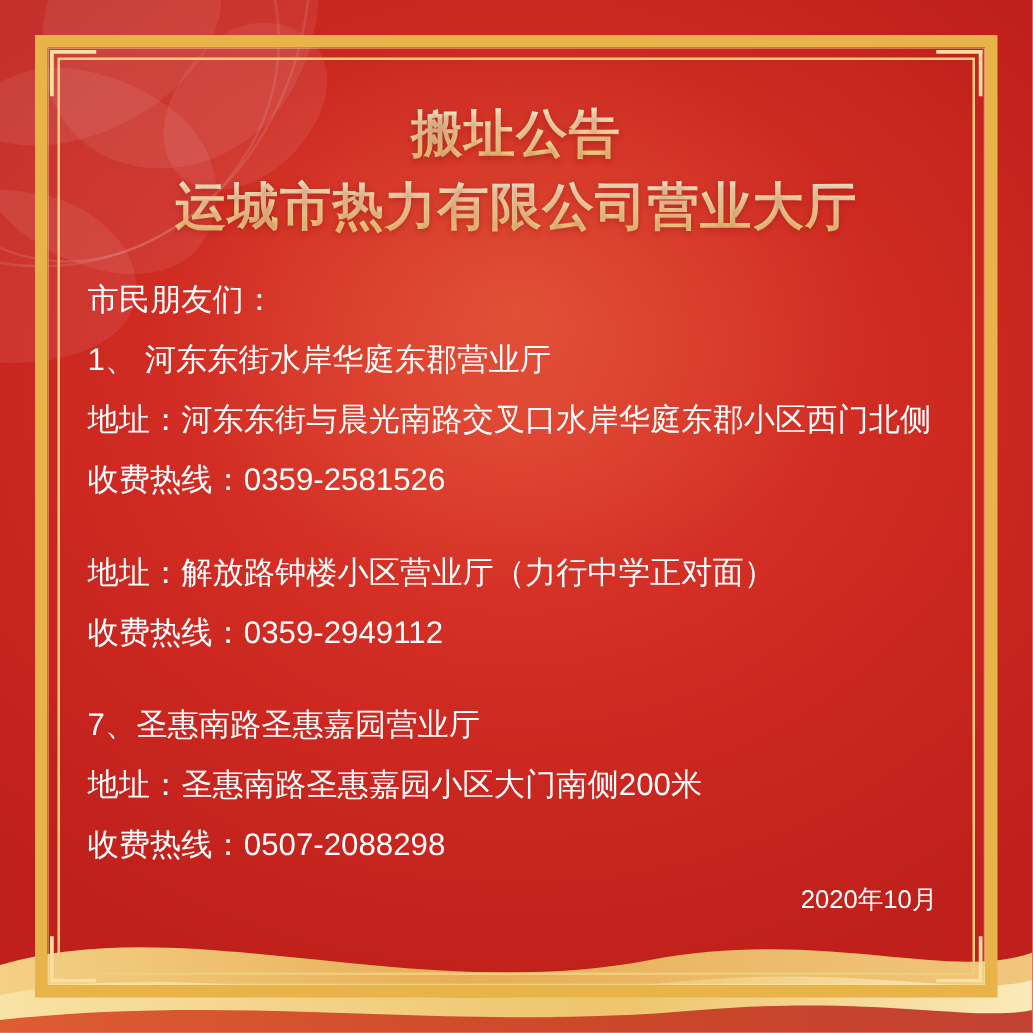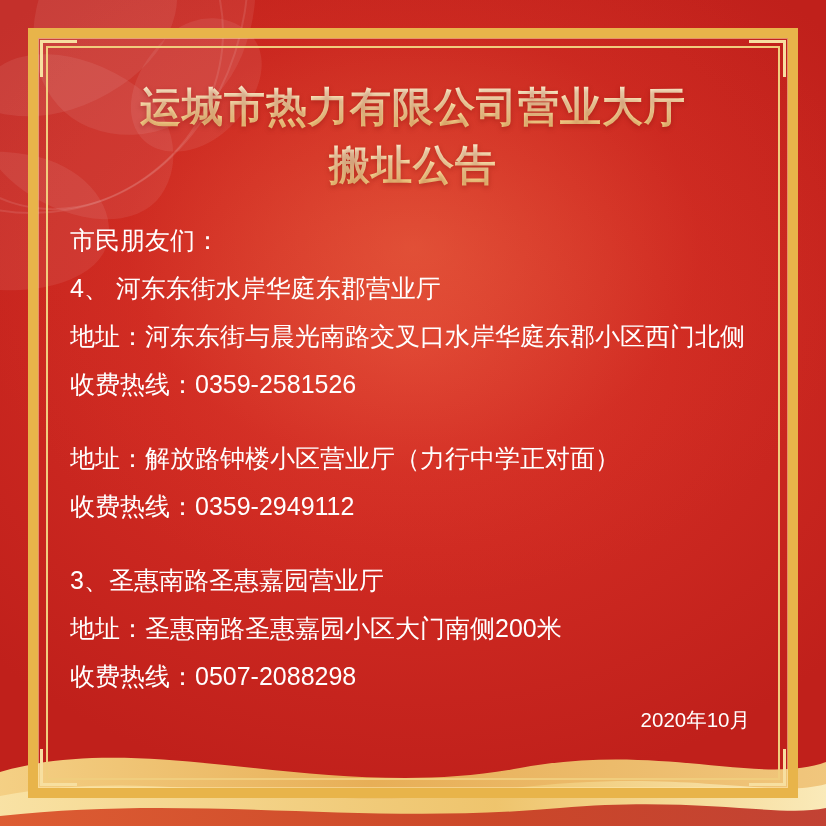--- a/index.html
+++ b/index.html
@@ -207,39 +207,39 @@
   <div class="frame-outer"></div>
   <div class="frame-inner"></div>
   <div class="corner tl"></div>
   <div class="corner tr"></div>
   <div class="corner bl"></div>
   <div class="corner br"></div>
 
   <div class="content">
 
     <div class="title-block">
+      <div class="title-line second">搬址公告</div>
       <div class="title-line">运城市热力有限公司营业大厅</div>
-      <div class="title-line second">搬址公告</div>
     </div>
 
     <div class="body-block">
       <p class="para">市民朋友们：</p>
 
-      <p class="para section-head">4、 河东东街水岸华庭东郡营业厅</p>
+      <p class="para section-head">1、 河东东街水岸华庭东郡营业厅</p>
       <p class="para">地址：河东东街与晨光南路交叉口水岸华庭东郡小区西门北侧</p>
       <p class="para">收费热线：0359-2581526</p>
 
       <div class="spacer"></div>
 
       <p class="para">地址：解放路钟楼小区营业厅（力行中学正对面）</p>
       <p class="para">收费热线：0359-2949112</p>
 
       <div class="spacer"></div>
 
-      <p class="para section-head">3、圣惠南路圣惠嘉园营业厅</p>
+      <p class="para section-head">7、圣惠南路圣惠嘉园营业厅</p>
       <p class="para">地址：圣惠南路圣惠嘉园小区大门南侧200米</p>
       <p class="para">收费热线：0507-2088298</p>
     </div>
 
     <div class="signature">
       <div>2020年10月</div>
     </div>
 
   </div>
 </div>

